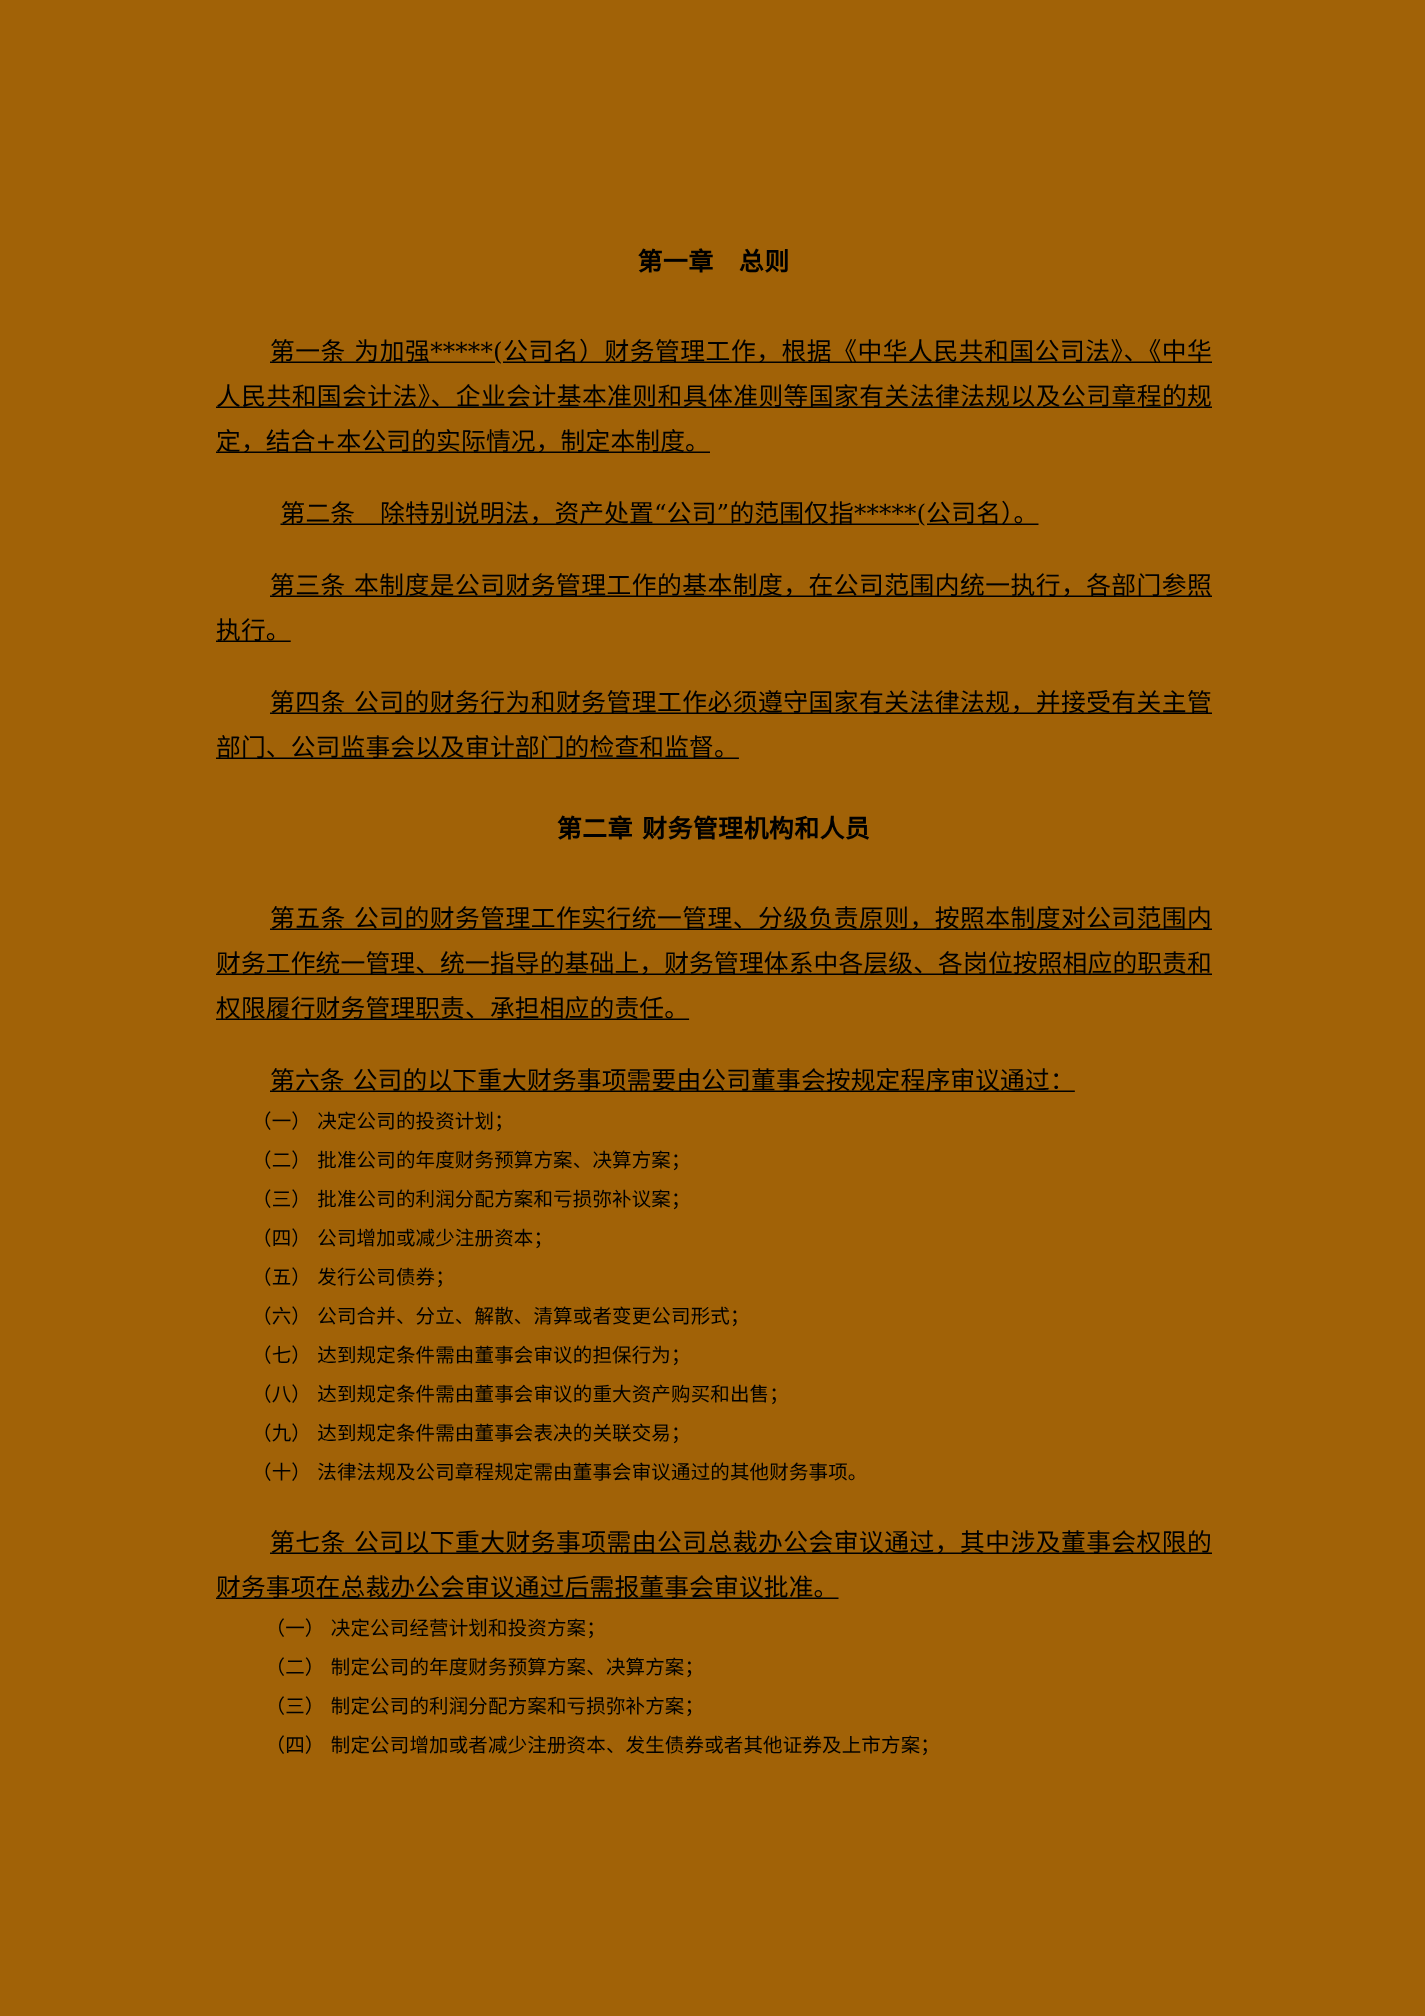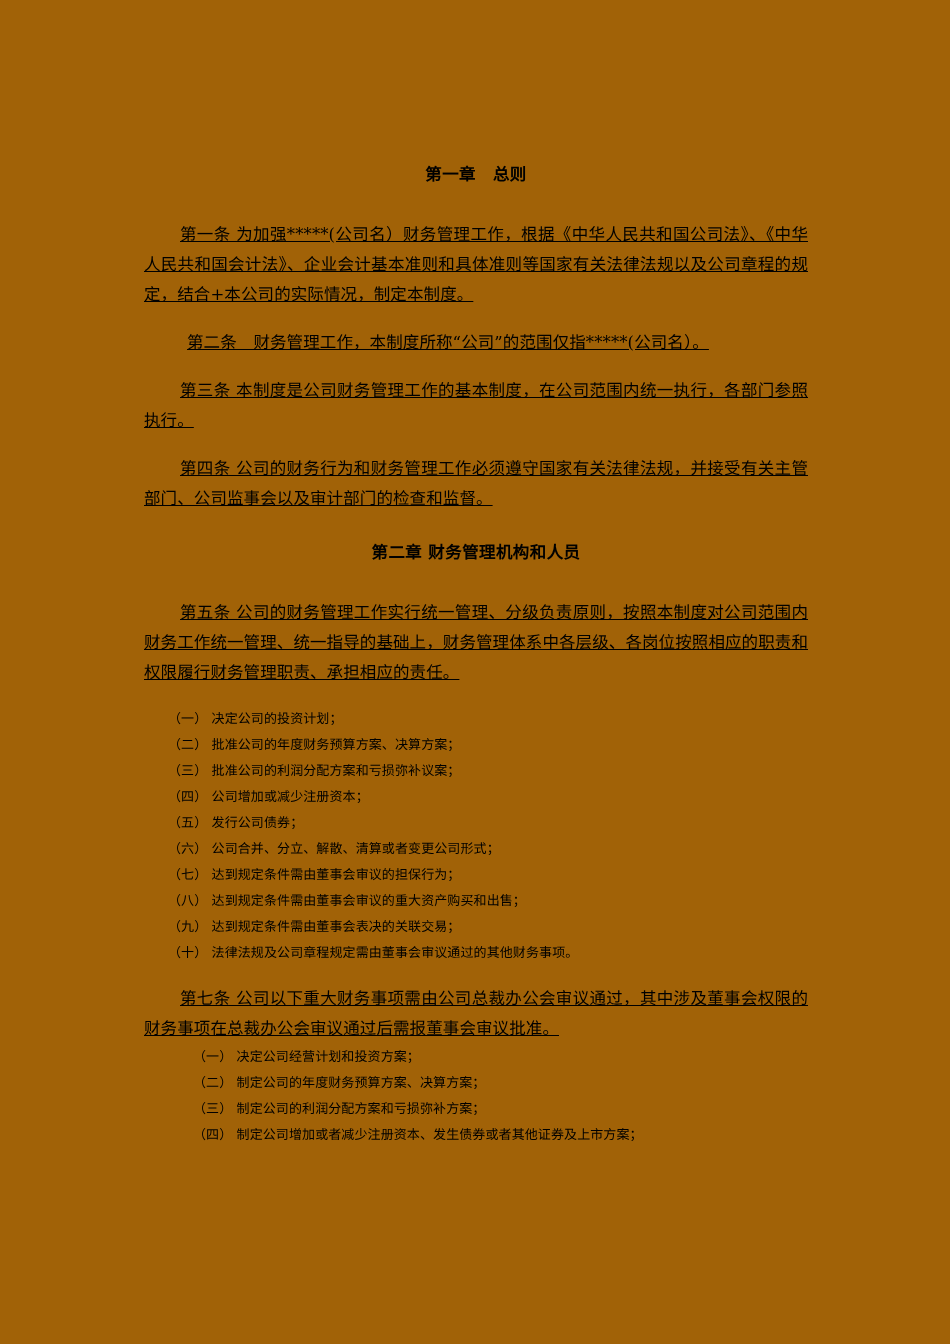--- a/index.html
+++ b/index.html
@@ -74,44 +74,44 @@
     text-justify: inter-ideograph;
     margin: 0;
     padding: 0;
     letter-spacing: 0.1px;
   }
   .list.art6 li {
     text-indent: 24px;
   }
   .list.art7 li {
     text-indent: 33px;
-    margin-left: 16px;
   }
   .spacer-md { height: 18px; }
 </style>
 </head>
 <body>
 
 <div class="page">
   <div class="content">
 
     <h1 class="chapter-heading ch1">第一章　总则</h1>
 
     <p class="para">第一条  为加强*****(公司名）财务管理工作，根据《中华人民共和国公司法》、《中华人民共和国会计法》、企业会计基本准则和具体准则等国家有关法律法规以及公司章程的规定，结合+本公司的实际情况，制定本制度。</p>
 
-    <p class="para indent-wide">第二条　财务管理工作，本制度所称“公司”的范围仅指*****(公司名）。</p>
+    <p class="para indent-wide">第二条　除特别说明法，资产处置“公司”的范围仅指*****(公司名）。</p>
 
     <p class="para">第三条  本制度是公司财务管理工作的基本制度，在公司范围内统一执行，各部门参照执行。</p>
 
     <p class="para">第四条  公司的财务行为和财务管理工作必须遵守国家有关法律法规，并接受有关主管部门、公司监事会以及审计部门的检查和监督。</p>
 
     <h1 class="chapter-heading ch2">第二章 财务管理机构和人员</h1>
 
     <p class="para">第五条  公司的财务管理工作实行统一管理、分级负责原则，按照本制度对公司范围内财务工作统一管理、统一指导的基础上，财务管理体系中各层级、各岗位按照相应的职责和权限履行财务管理职责、承担相应的责任。</p>
 
+    <p class="para tight">第六条  公司的以下重大财务事项需要由公司董事会按规定程序审议通过：</p>
 
     <ul class="list art6">
       <li>（一） 决定公司的投资计划；</li>
       <li>（二） 批准公司的年度财务预算方案、决算方案；</li>
       <li>（三） 批准公司的利润分配方案和亏损弥补议案；</li>
       <li>（四） 公司增加或减少注册资本；</li>
       <li>（五） 发行公司债券；</li>
       <li>（六） 公司合并、分立、解散、清算或者变更公司形式；</li>
       <li>（七） 达到规定条件需由董事会审议的担保行为；</li>
       <li>（八） 达到规定条件需由董事会审议的重大资产购买和出售；</li>

